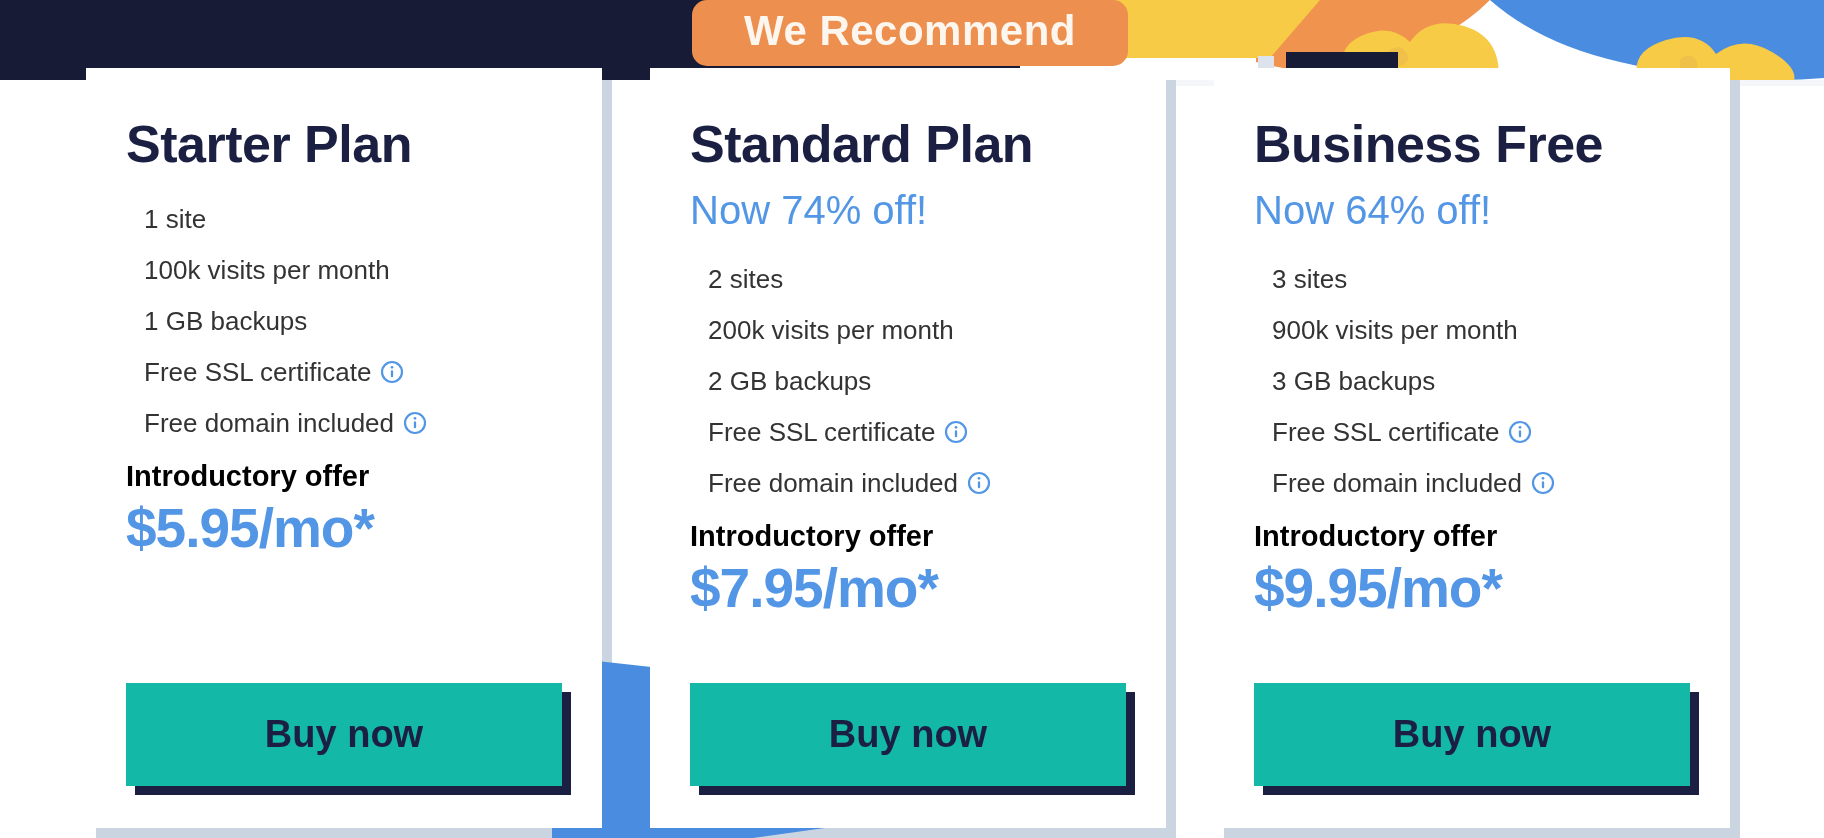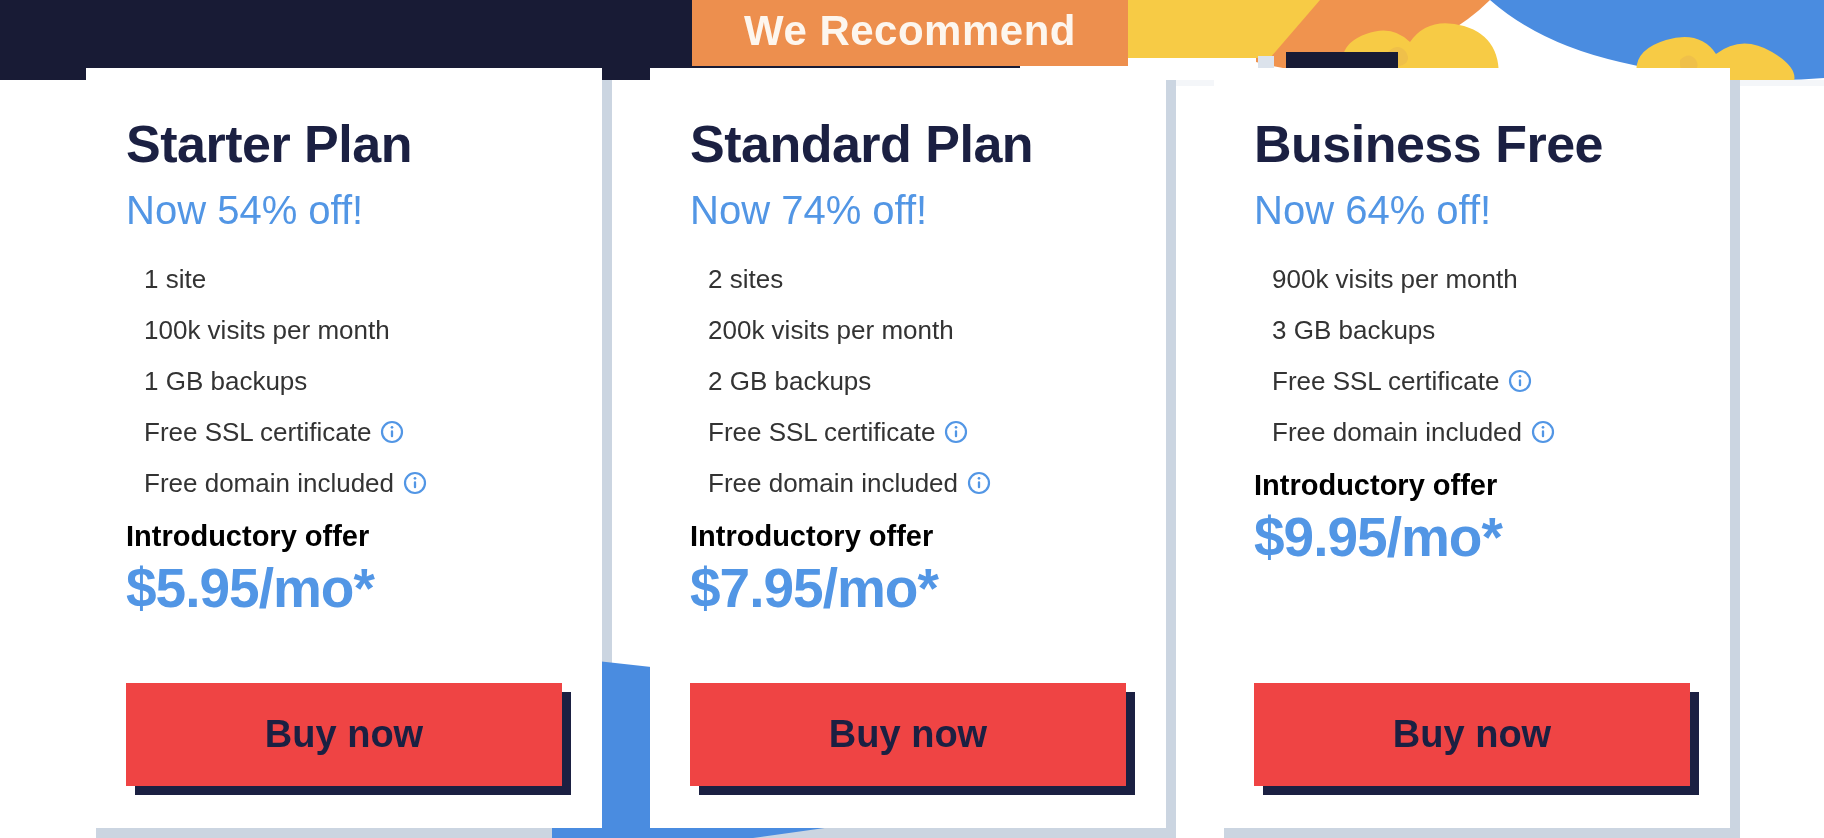--- a/index.html
+++ b/index.html
@@ -48,20 +48,21 @@
     position: absolute;
     left: 692px;
     top: 0px;
     width: 436px;
     height: 66px;
     background: #ED8F4E;
     z-index: 6;
     display: flex;
     align-items: center;
     justify-content: center;
+    border-radius: 15px;
   }
   .recommend-banner .label {
     color: #FDF6EE;
     font-size: 42px;
     font-weight: bold;
     letter-spacing: 0.5px;
     line-height: 1;
     white-space: nowrap;
     transform: translateY(-2px);
   }
@@ -200,21 +201,21 @@
     width: 436px;
     height: 103px;
     background: #1B2042;
   }
   .buy-btn {
     position: absolute;
     left: 0;
     top: 0;
     width: 436px;
     height: 103px;
-    background: #ef4444;
+    background: #14b8a6;
     border: none;
     color: #1B2042;
     font-family: "Liberation Sans", sans-serif;
     font-size: 38px;
     font-weight: bold;
     cursor: pointer;
     letter-spacing: 0px;
   }
 </style>
 </head>
@@ -250,21 +251,20 @@
   <div class="recommend-banner">
     <span class="label">We Recommend</span>
   </div>
 
   <div class="cards">
 
     <div class="card-wrap c0">
       <div class="card-shadow"></div>
       <div class="card">
         <div class="plan-title">Starter Plan</div>
-        <div class="plan-discount">Now 54% off!</div>
         <ul class="feature-list">
           <li class="feature-item">
             <span class="feature-text">1 site</span>
           </li>
           <li class="feature-item">
             <span class="feature-text">100k visits per month</span>
           </li>
           <li class="feature-item">
             <span class="feature-text">1 GB backups</span>
           </li>
@@ -346,20 +346,23 @@
       </div>
     </div>
 
     <div class="card-wrap c2">
       <div class="card-shadow"></div>
       <div class="card">
         <div class="plan-title">Business Free</div>
         <div class="plan-discount">Now 64% off!</div>
         <ul class="feature-list">
           <li class="feature-item">
+            <span class="feature-text">3 sites</span>
+          </li>
+          <li class="feature-item">
             <span class="feature-text">900k visits per month</span>
           </li>
           <li class="feature-item">
             <span class="feature-text">3 GB backups</span>
           </li>
           <li class="feature-item">
             <span class="feature-text">Free SSL certificate</span>
             <span class="info-icon">
               <svg width="24" height="24" viewBox="0 0 24 24">
                   <circle cx="12" cy="12" r="10" fill="none" stroke="#5296E5" stroke-width="2.2"></circle>

